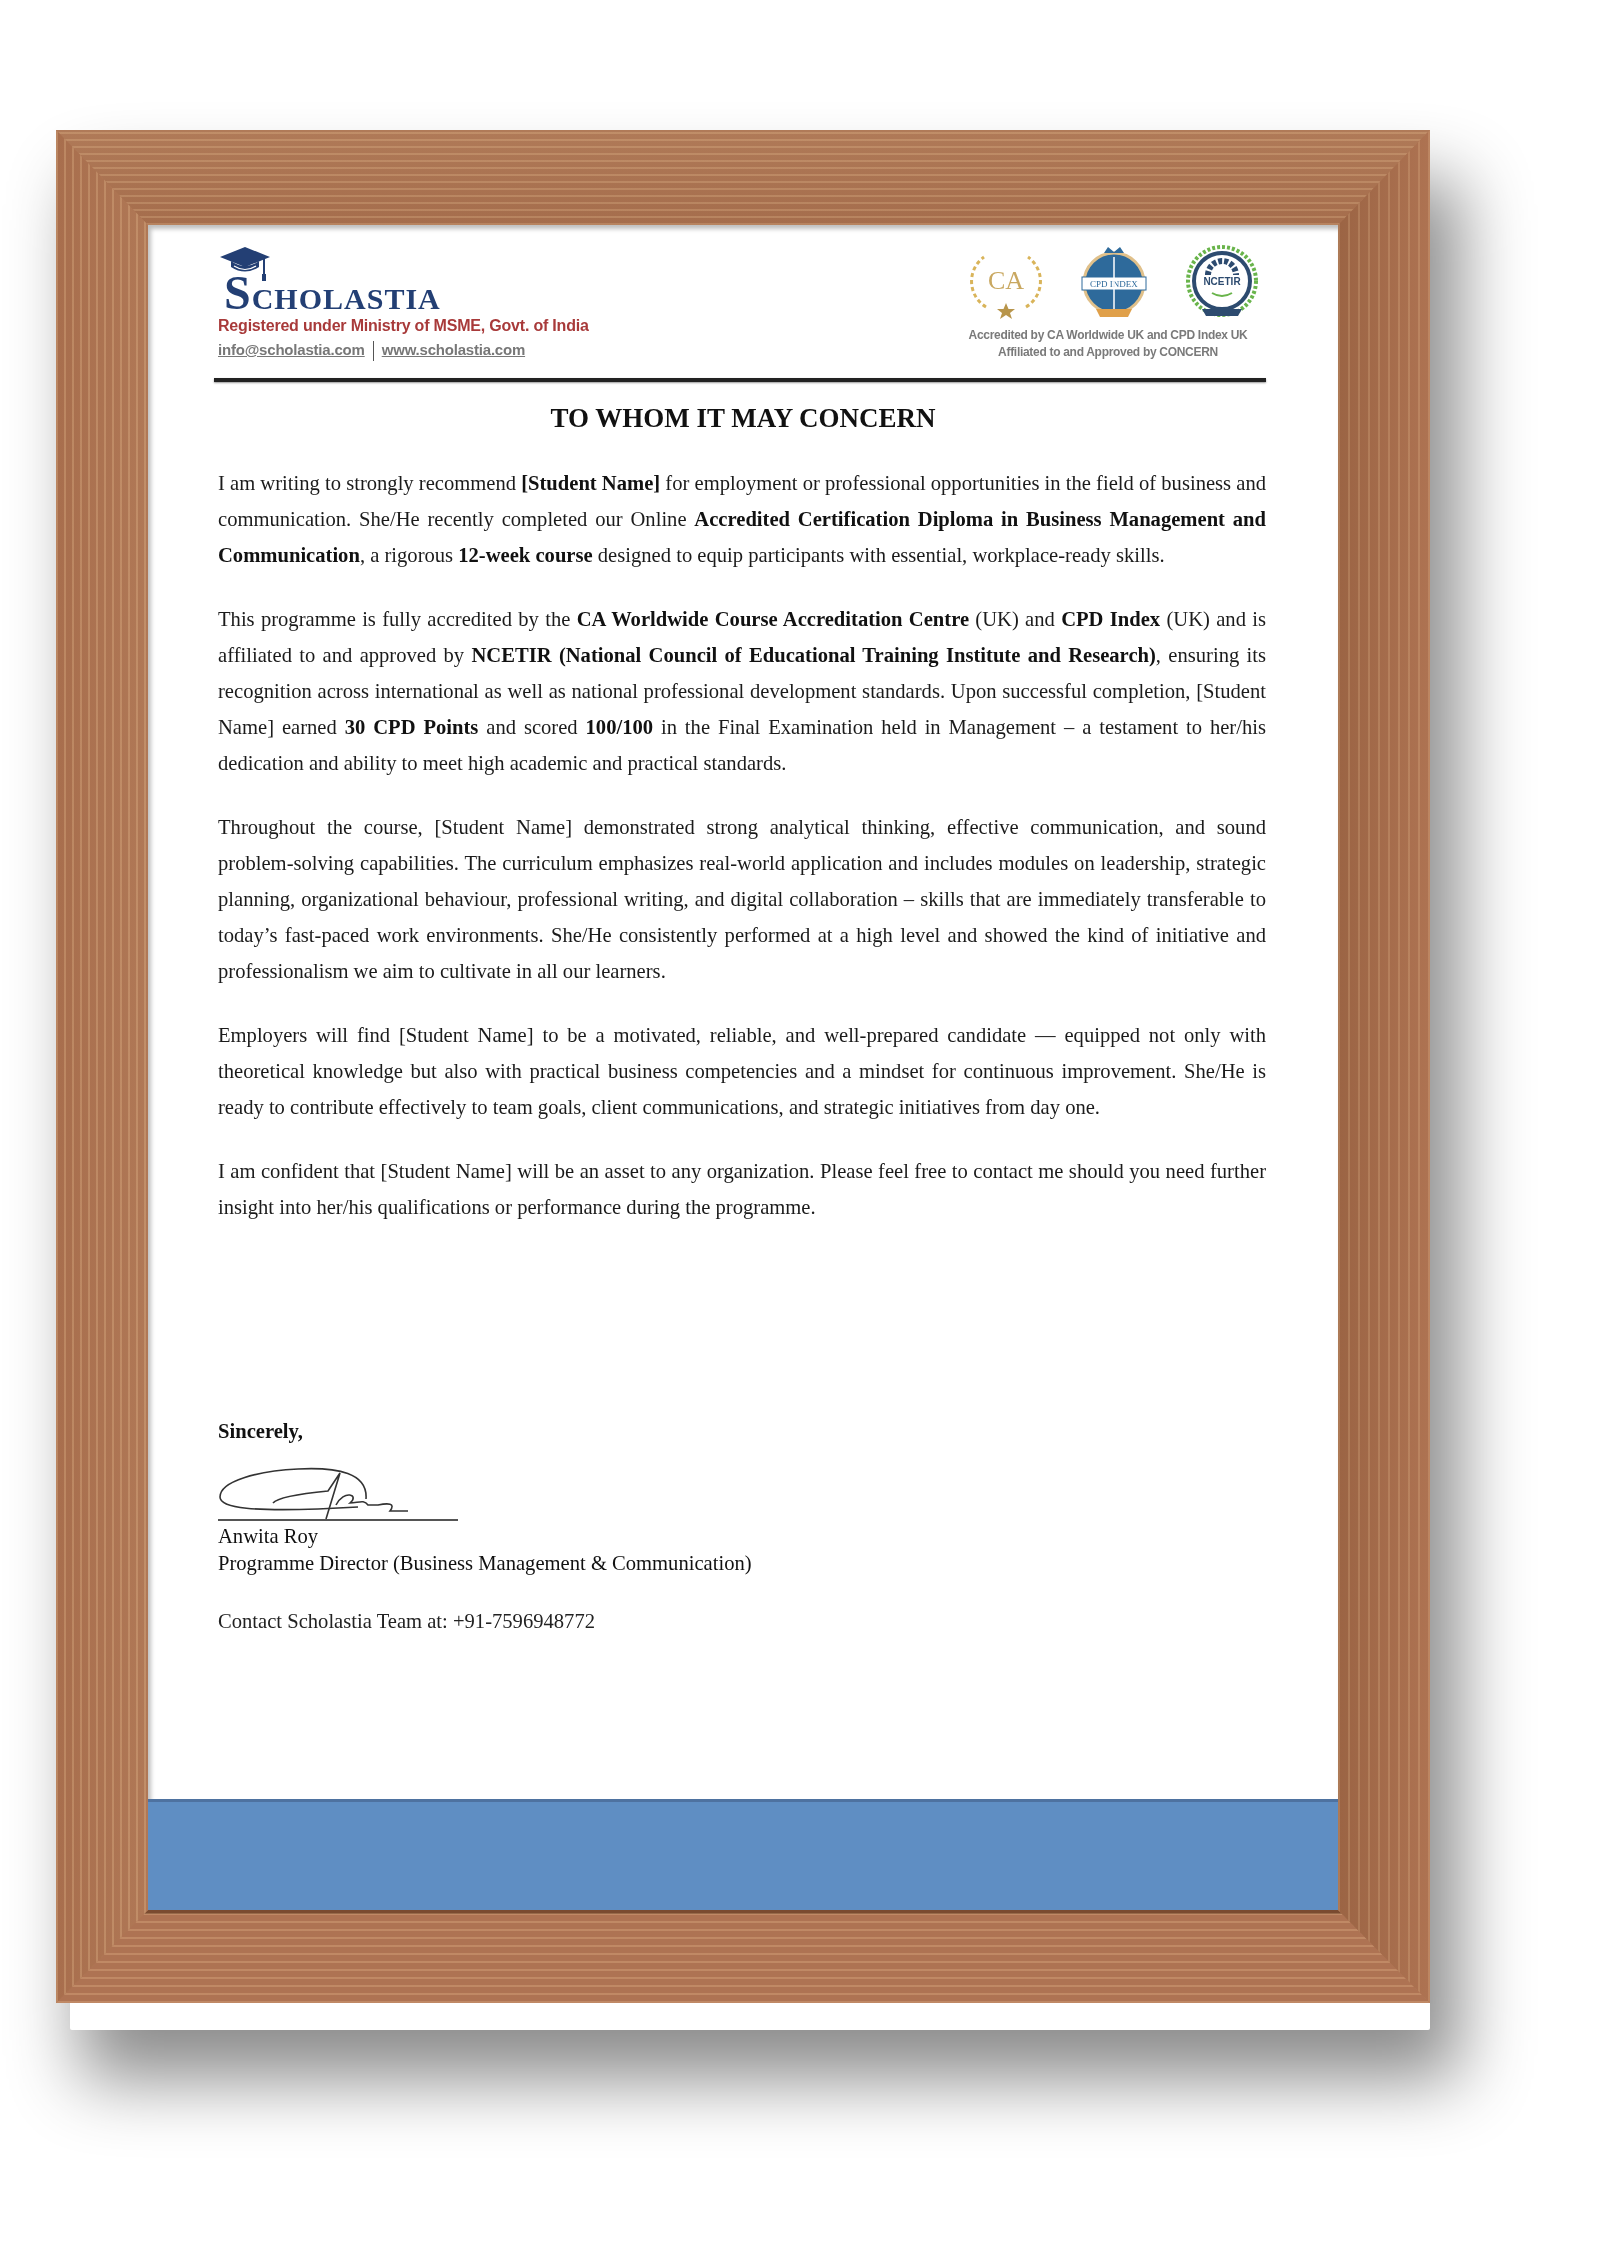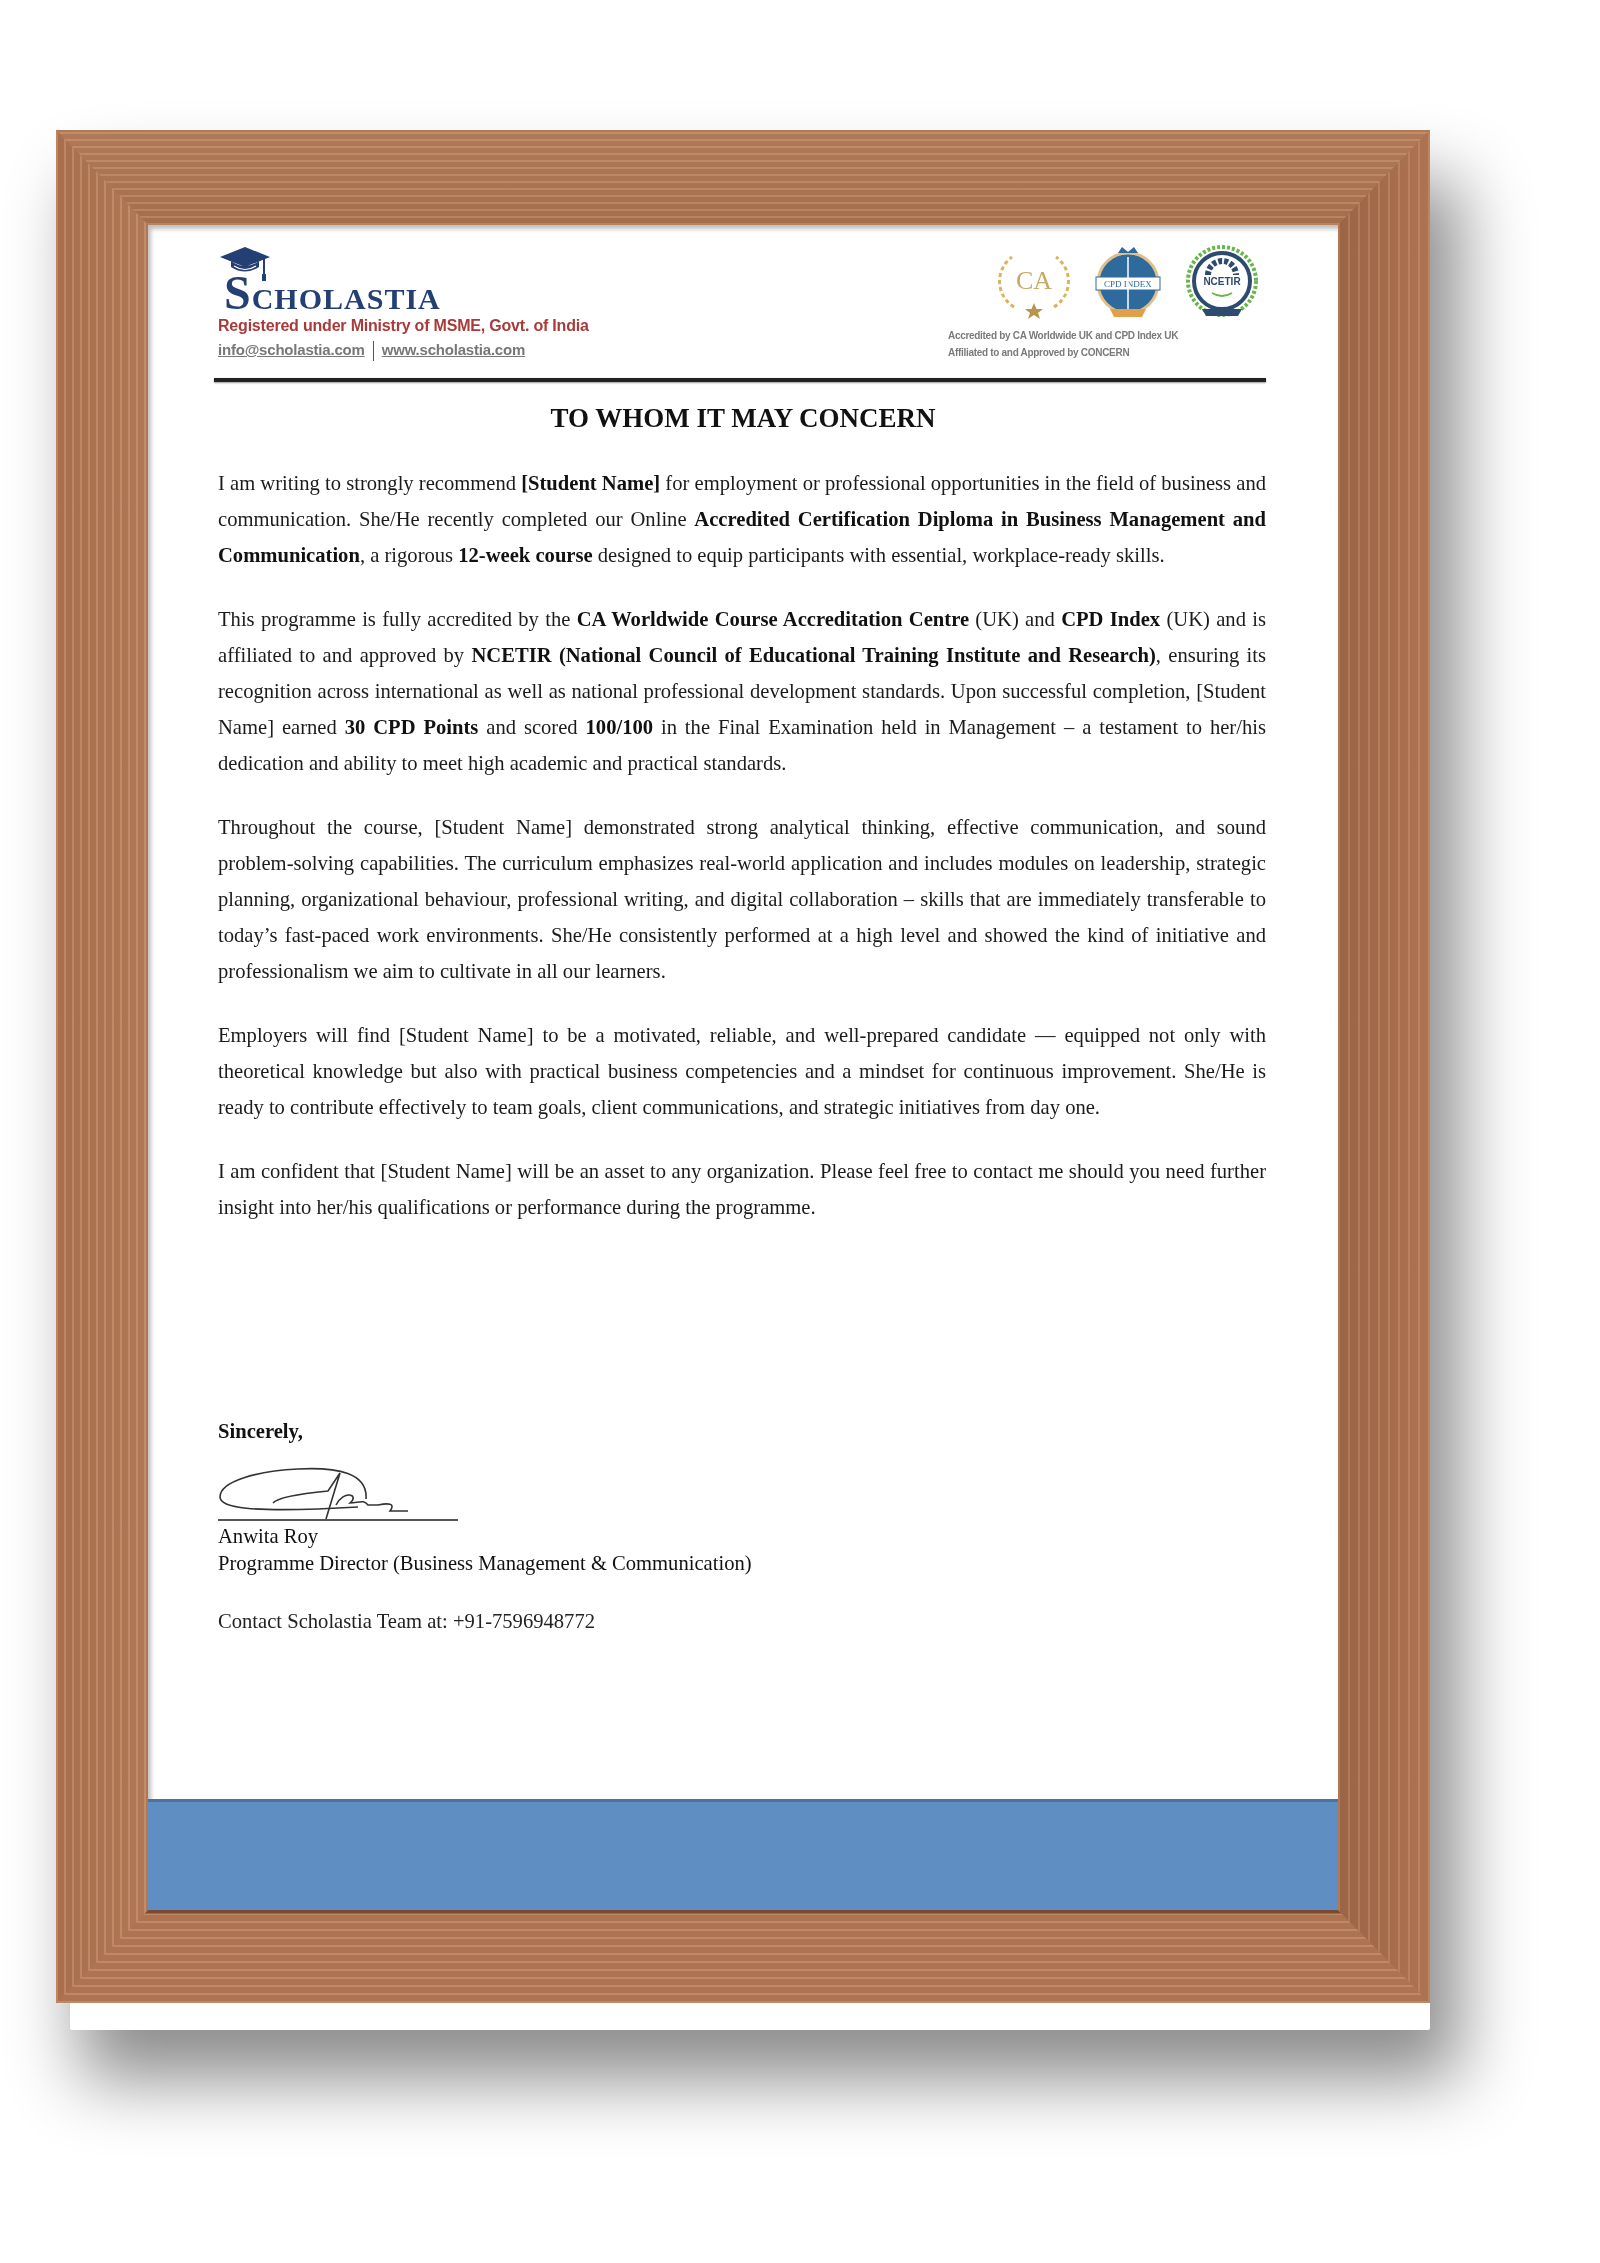--- a/index.html
+++ b/index.html
@@ -78,25 +78,25 @@
     font-size:16px; color:#a83a3a; margin-top:4px; letter-spacing:-0.2px;
   }
   .contact-line {
     font-family:"Liberation Sans", sans-serif; font-weight:bold;
     font-size:15px; color:#777; margin-top:6px; letter-spacing:-0.2px;
   }
   .contact-line a { color:#777; text-decoration:underline; }
   .contact-line .sep { display:inline-block; width:1px; height:20px; background:#555; margin:0 8px; vertical-align:middle; }
 
   .badges { position:absolute; right:70px; top:16px; width:320px; }
-  .badge-row { display:flex; justify-content:flex-end; gap:14px; padding-right:6px; }
+  .badge-row { display:flex; justify-content:flex-end; gap:28px; padding-right:6px; }
   .badge { width:80px; height:80px; }
   .accred {
-    text-align:left; font-family:"Liberation Sans", sans-serif; font-weight:bold;
-    font-size:10px; color:#7a7a7a; line-height:17px; margin-top:6px; letter-spacing:-0.3px;
+    text-align:center; font-family:"Liberation Sans", sans-serif; font-weight:bold;
+    font-size:12px; color:#7a7a7a; line-height:17px; margin-top:6px; letter-spacing:-0.3px;
   }
   .header-rule {
     position:absolute; left:66px; right:72px; top:153px; height:4px;
     background:#222; box-shadow:0 1px 2px rgba(0,0,0,0.4);
   }
 
   .title {
     position:absolute; left:0; width:100%; top:178px; text-align:center;
     font-size:27px; font-weight:bold; color:#111;
   }

